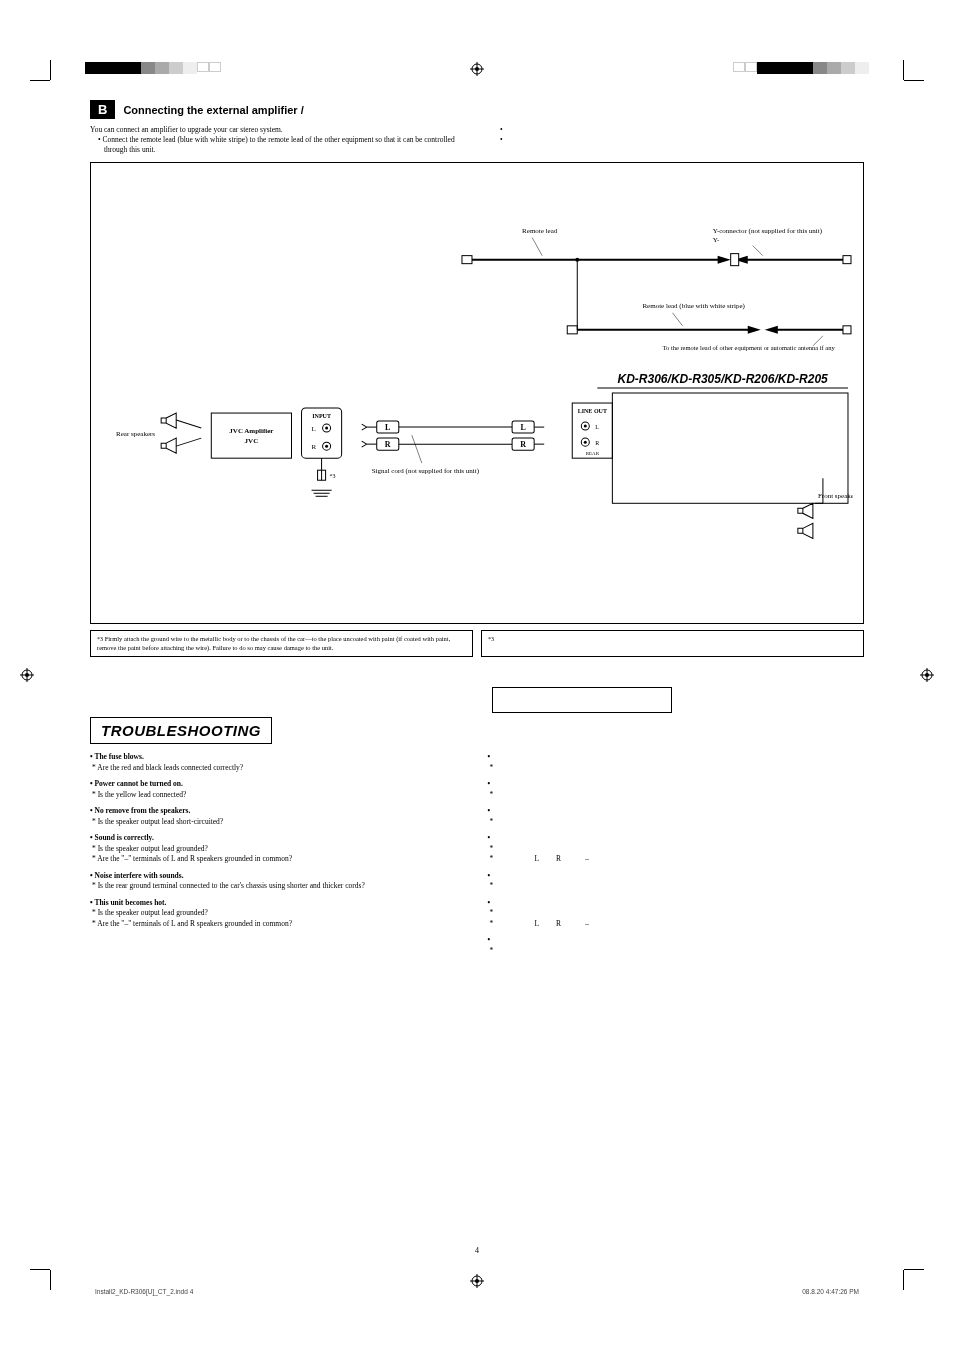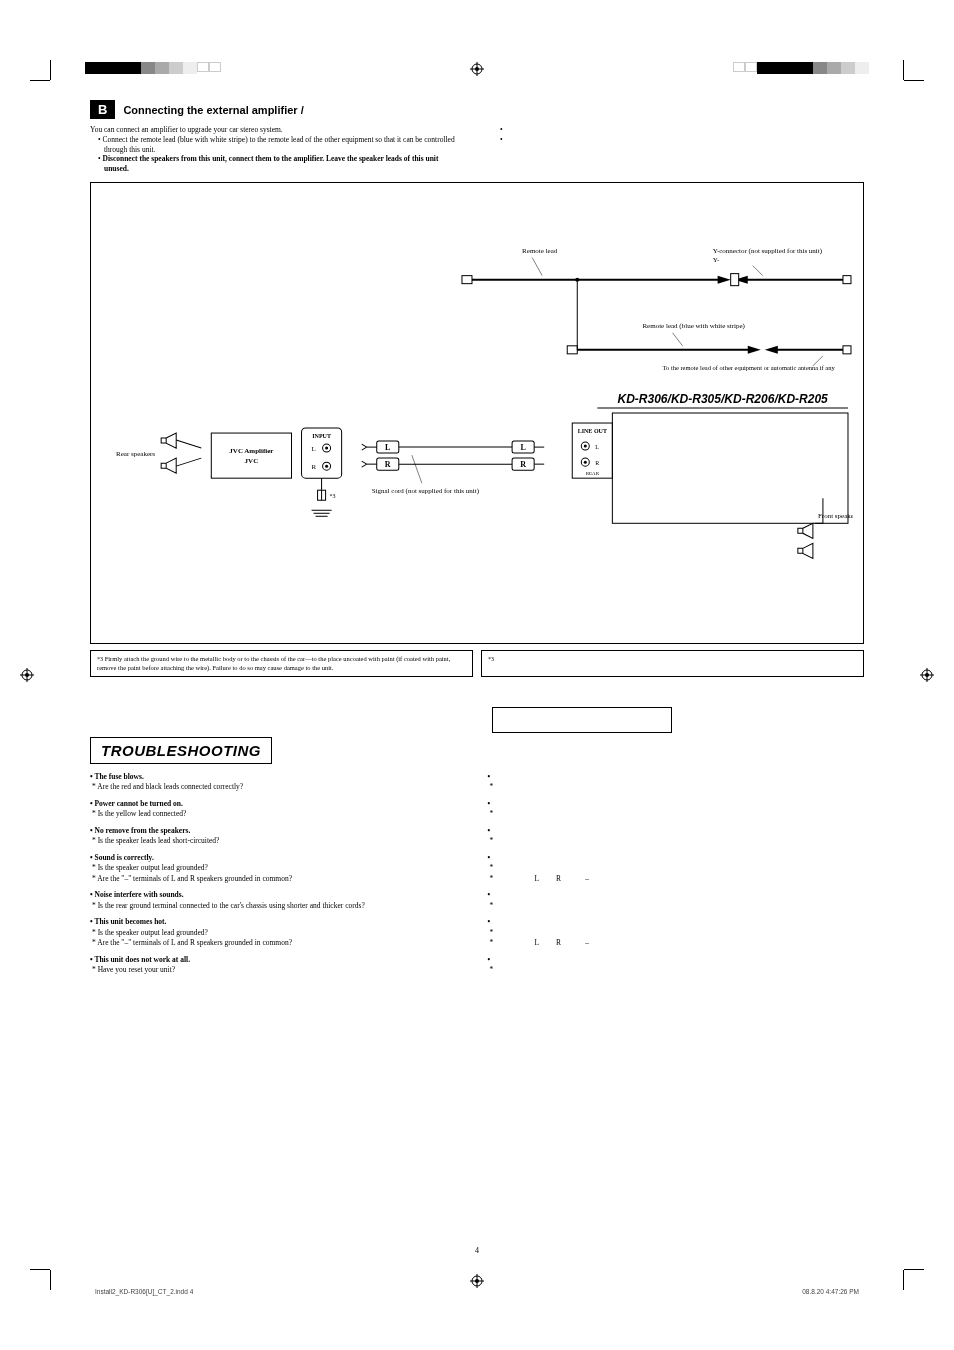--- a/index.html
+++ b/index.html
@@ -126,21 +126,20 @@
   <div class="sec-b-header">
     <div class="b-box">B</div>
     <div class="b-title">Connecting the external amplifier /</div>
   </div>
 
   <div class="intro-cols">
     <div class="intro-col">
       <div>You can connect an amplifier to upgrade your car stereo system.</div>
       <ul>
         <li>Connect the remote lead (blue with white stripe) to the remote lead of the other equipment so that it can be controlled through this unit.</li>
-        <li><b>Disconnect the speakers from this unit, connect them to the amplifier. Leave the speaker leads of this unit unused.</b></li>
       </ul>
     </div>
     <div class="intro-col">
       <ul>
         <li>&nbsp;</li>
         <li>&nbsp;</li>
       </ul>
     </div>
   </div>
 
@@ -278,40 +277,36 @@
       <div class="ts-item">
         <div class="q">• <span>The fuse blows.</span></div>
         <div class="a">* <span>Are the red and black leads connected correctly?</span></div>
       </div>
       <div class="ts-item">
         <div class="q">• <span>Power cannot be turned on.</span></div>
         <div class="a">* <span>Is the yellow lead connected?</span></div>
       </div>
       <div class="ts-item">
         <div class="q">• <span>No remove from the speakers.</span></div>
-        <div class="a">* <span>Is the speaker leads lead short-circuited?</span></div>
+        <div class="a">* <span>Is the speaker output lead short-circuited?</span></div>
       </div>
       <div class="ts-item">
         <div class="q">• <span>Sound is correctly.</span></div>
         <div class="a">* <span>Is the speaker output lead grounded?</span></div>
         <div class="a">* <span>Are the "–" terminals of L and R speakers grounded in common?</span></div>
       </div>
       <div class="ts-item">
         <div class="q">• <span>Noise interfere with sounds.</span></div>
         <div class="a">* <span>Is the rear ground terminal connected to the car's chassis using shorter and thicker cords?</span></div>
       </div>
       <div class="ts-item">
         <div class="q">• <span>This unit becomes hot.</span></div>
         <div class="a">* <span>Is the speaker output lead grounded?</span></div>
         <div class="a">* <span>Are the "–" terminals of L and R speakers grounded in common?</span></div>
       </div>
-      <div class="ts-item">
-        <div class="q">• <span>This unit does not work at all.</span></div>
-        <div class="a">* <span>Have you reset your unit?</span></div>
-      </div>
     </div>
     <div class="ts-col">
       <div class="ts-item">
           <div class="q">•</div>
           <div class="a">*</div>
         </div>
       <div class="ts-item">
           <div class="q">•</div>
           <div class="a">*</div>
         </div>

